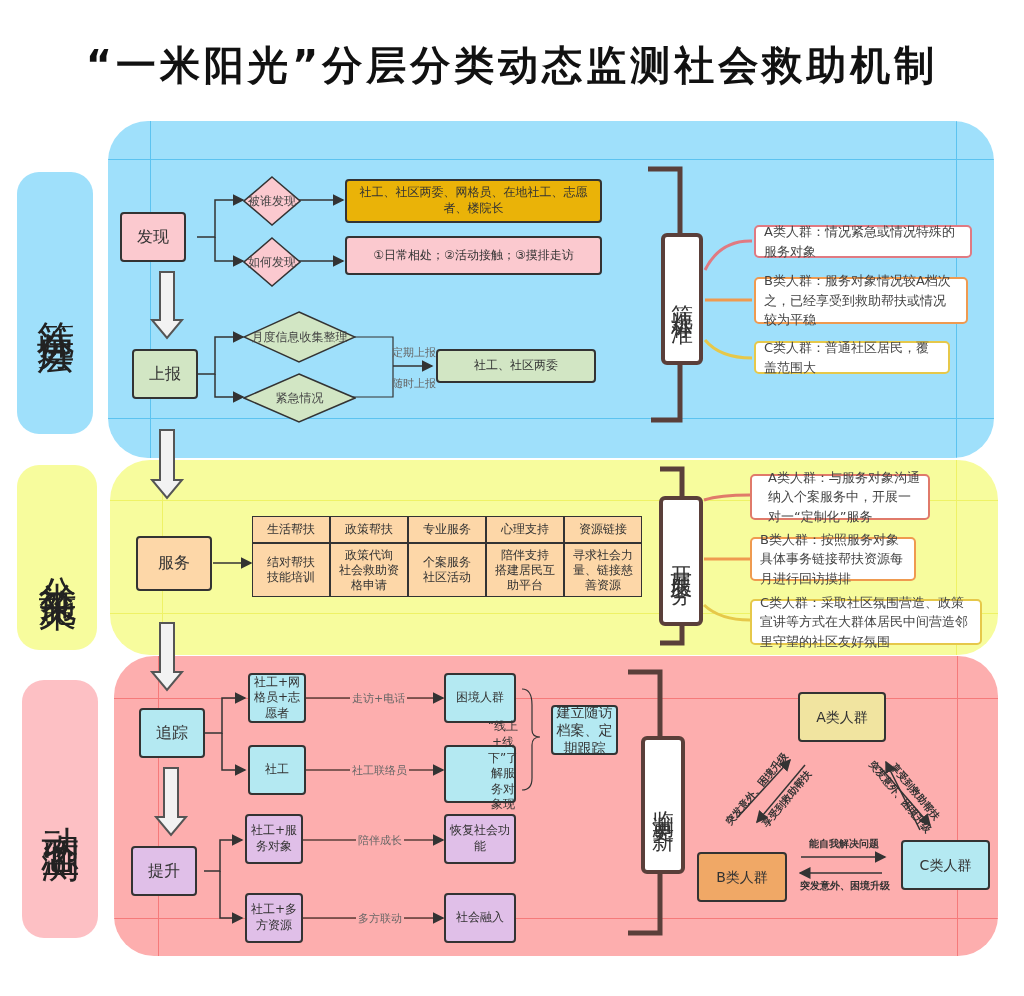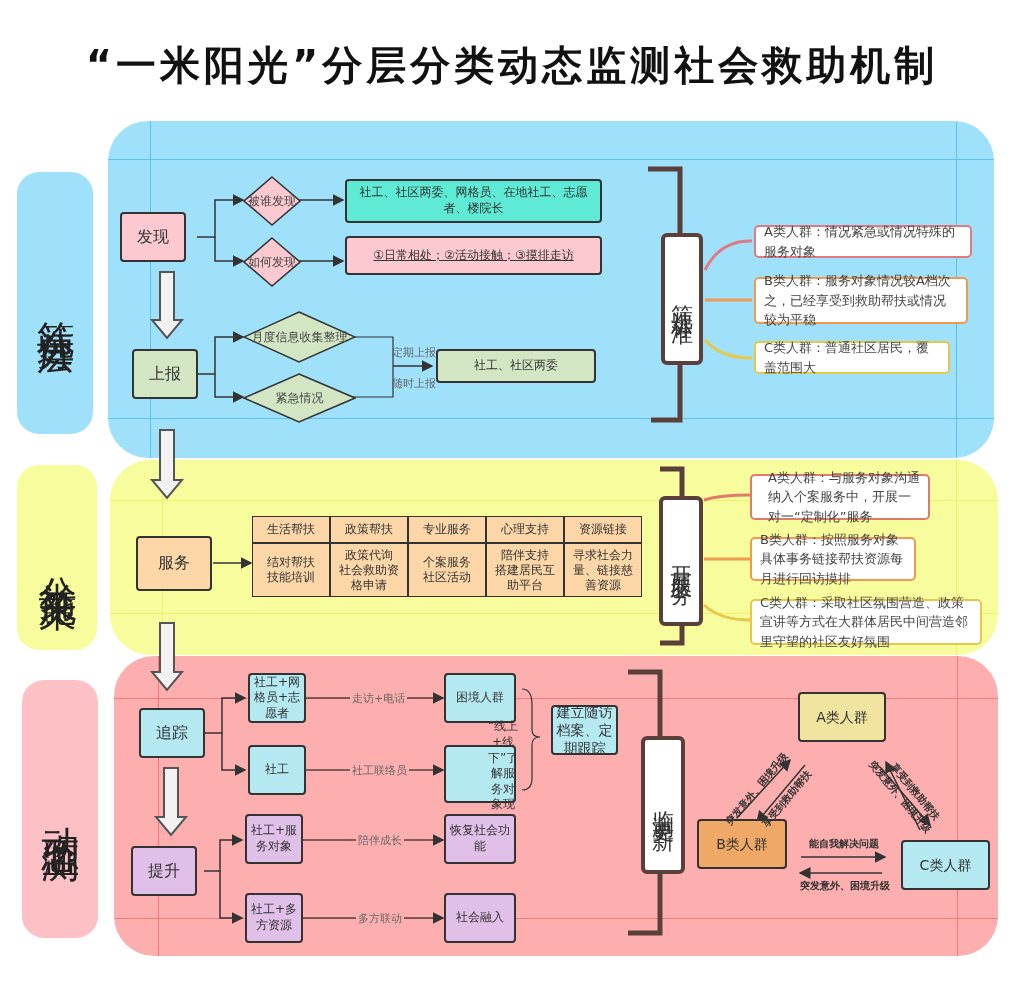--- a/index.html
+++ b/index.html
@@ -115,22 +115,22 @@
       <polygon points="29,1 57,25 29,49 1,25" fill="#fbc9cf" stroke="#333" stroke-width="1.5"></polygon>
     </svg>
   <span>被谁发现</span>
 </div>
 <div class="diamond" style="left:243px;top:237px;width:58px;height:50px;">
   <svg width="58" height="50">
       <polygon points="29,1 57,25 29,49 1,25" fill="#fbc9cf" stroke="#333" stroke-width="1.5"></polygon>
     </svg>
   <span>如何发现</span>
 </div>
-<div class="box" style="left:345px;top:179px;width:257px;height:44px;background:#5eead4;font-family:Liberation Serif, serif;">社工、社区两委、网格员、在地社工、志愿者、楼院长</div>
-<div class="box" style="left:345px;top:236px;width:257px;height:39px;background:#fbc9cf;text-decoration:underline;">①日常相处；②活动接触；③摸排走访</div>
+<div class="box" style="left:345px;top:179px;width:257px;height:44px;background:#eab308;font-family:Liberation Serif, serif;">社工、社区两委、网格员、在地社工、志愿者、楼院长</div>
+<div class="box" style="left:345px;top:236px;width:257px;height:39px;background:#fbc9cf;">①日常相处；②活动接触；③摸排走访</div>
 
 <div class="box big" style="left:132px;top:349px;width:66px;height:50px;background:#d2e6c4;">上报</div>
 <div class="diamond" style="left:243px;top:311px;width:113px;height:52px;">
   <svg width="113" height="52">
       <polygon points="56,1 112,26 56,51 1,26" fill="#d2e6c4" stroke="#333" stroke-width="1.5"></polygon>
     </svg>
   <span>月度信息收集整理</span>
 </div>
 <div class="diamond" style="left:243px;top:373px;width:113px;height:50px;">
   <svg width="113" height="50">
@@ -188,21 +188,21 @@
 <div class="box" style="left:245px;top:814px;width:58px;height:50px;background:#e0bfe8;">社工+服务对象</div>
 <div class="box" style="left:245px;top:893px;width:58px;height:50px;background:#e0bfe8;">社工+多方资源</div>
 <div class="edge-label" style="left:356px;top:833px;background:#fdaeae;padding:0 2px;">陪伴成长</div>
 <div class="edge-label" style="left:356px;top:911px;background:#fdaeae;padding:0 2px;">多方联动</div>
 <div class="box" style="left:444px;top:814px;width:72px;height:50px;background:#e0bfe8;">恢复社会功能</div>
 <div class="box" style="left:444px;top:893px;width:72px;height:50px;background:#e0bfe8;">社会融入</div>
 
 <div class="bracket-label" style="left:641px;top:736px;width:44px;height:138px;">监测更新</div>
 
 <div class="box" style="left:798px;top:692px;width:88px;height:50px;background:#f1e4a0;font-size:14px;">A类人群</div>
-<div class="box" style="left:697px;top:819px;width:90px;height:50px;background:#f0a866;font-size:14px;">B类人群</div>
+<div class="box" style="left:697px;top:852px;width:90px;height:50px;background:#f0a866;font-size:14px;">B类人群</div>
 <div class="box" style="left:901px;top:840px;width:89px;height:50px;background:#b4e9f2;font-size:14px;">C类人群</div>
 
 <div class="tri-label" style="left:712px;top:782px;transform:rotate(-50deg);">突发意外、困境升级</div>
 <div class="tri-label" style="left:752px;top:792px;transform:rotate(-50deg);">享受到救助帮扶</div>
 <div class="tri-label" style="left:880px;top:785px;transform:rotate(50deg);">享受到救助帮扶</div>
 <div class="tri-label" style="left:855px;top:790px;transform:rotate(50deg);">突发意外、困境升级</div>
 <div class="tri-label" style="left:809px;top:837px;">能自我解决问题</div>
 <div class="tri-label" style="left:800px;top:879px;">突发意外、困境升级</div>
 
 </body></html>

